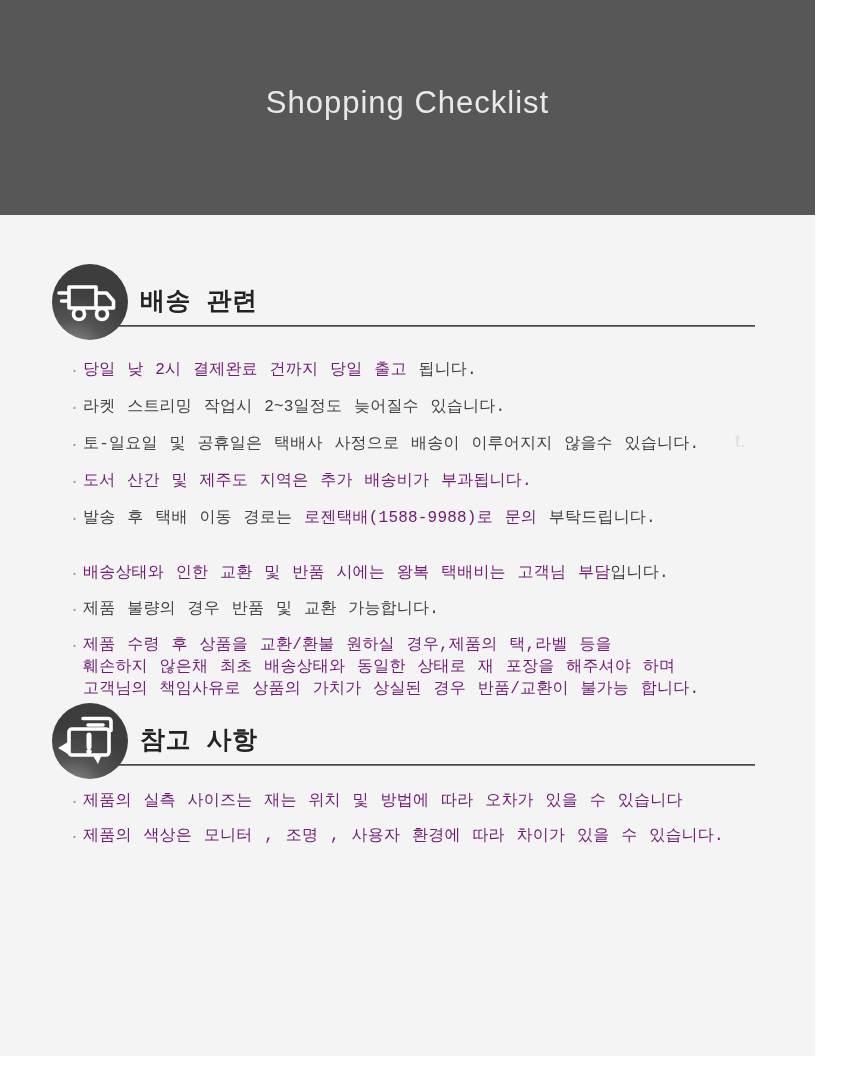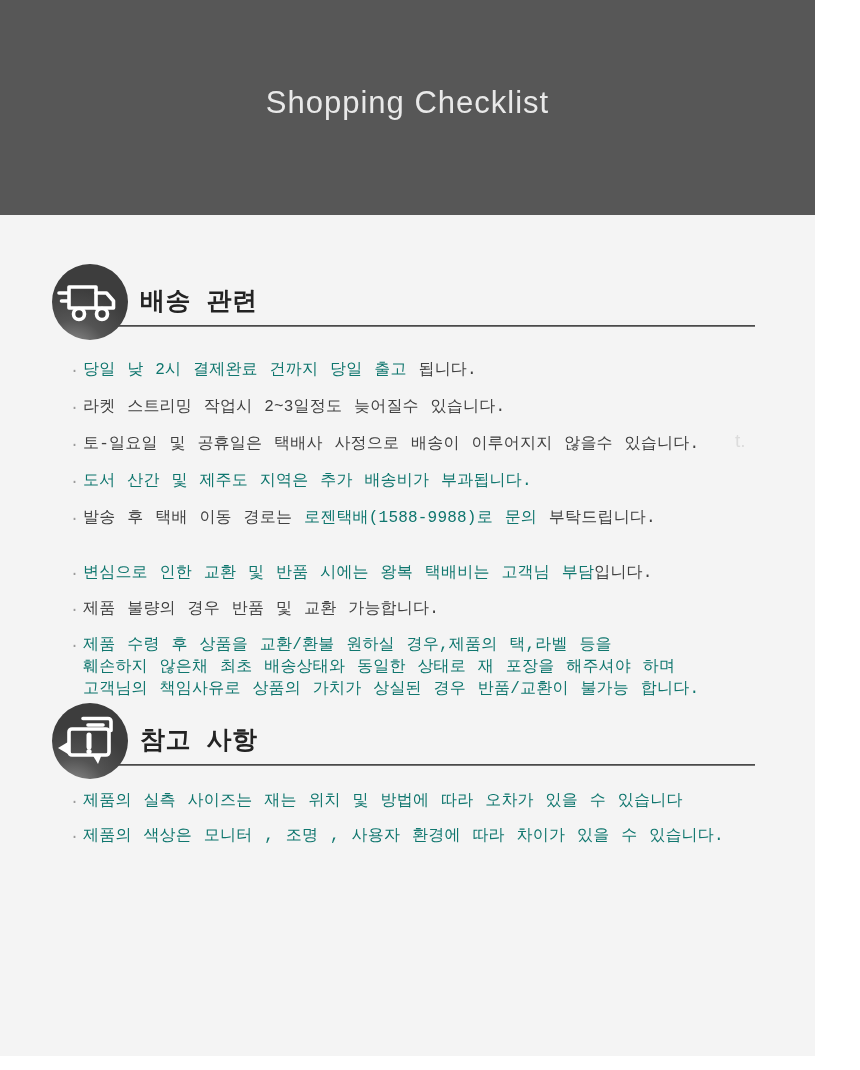--- a/index.html
+++ b/index.html
@@ -40,21 +40,21 @@
     background:linear-gradient(to bottom,#4a4a4a 55%,#a9a9a9);
   }
 
   
   .items{margin-left:18px;}
   .item{position:relative;padding-left:13px;font-size:16px;color:#414141;
         letter-spacing:0.2px;word-spacing:2px;white-space:nowrap;}
   .dot{position:absolute;left:0;top:1px;color:#9a9a9a;font-size:15px;line-height:17px;}
   .line{line-height:17px;}
   .multi .line + .line{margin-top:5px;}
-  .seg-red{color:#0f766e;}
+  .seg-red{color:#701a75;}
   .seg-dark{color:#414141;text-align:center;}
 
   
   .section-shipping{margin-top:49px;}
   .section-shipping .items{margin-top:22px;}
   .section-shipping .item + .item{margin-top:20px;}
 
   .section-exchange{margin-top:38px;}
   .section-exchange .items{margin-top:21px;}
   .section-exchange .item + .item{margin-top:19px;}
@@ -116,21 +116,21 @@
           <span class="dot">·</span>
           <div class="line"><span class="seg-dark">발송 후 택배 이동 경로는 </span><span class="seg-red">로젠택배(1588-9988)로 문의</span><span class="seg-dark"> 부탁드립니다.</span></div>
         </div>
       </div>
   </section>
 
   <section class="section section-exchange">
     <div class="items">
         <div class="item">
           <span class="dot">·</span>
-          <div class="line"><span class="seg-red">변심으로 인한 교환 및 반품 시에는 왕복 택배비는 고객님 부담</span><span class="seg-dark">입니다.</span></div>
+          <div class="line"><span class="seg-red">배송상태와 인한 교환 및 반품 시에는 왕복 택배비는 고객님 부담</span><span class="seg-dark">입니다.</span></div>
         </div>
         <div class="item">
           <span class="dot">·</span>
           <div class="line"><span class="seg-dark">제품 불량의 경우 반품 및 교환 가능합니다.</span></div>
         </div>
         <div class="item multi">
           <span class="dot">·</span>
           <div class="line"><span class="seg-red">제품 수령 후 상품을 교환/환불 원하실 경우,제품의 택,라벨 등을</span></div>
           <div class="line"><span class="seg-red">훼손하지 않은채 최초 배송상태와 동일한 상태로 재 포장을 해주셔야 하며</span></div>
           <div class="line"><span class="seg-red">고객님의 책임사유로 상품의 가치가 상실된 경우 반품/교환이 불가능 합니다.</span></div>

